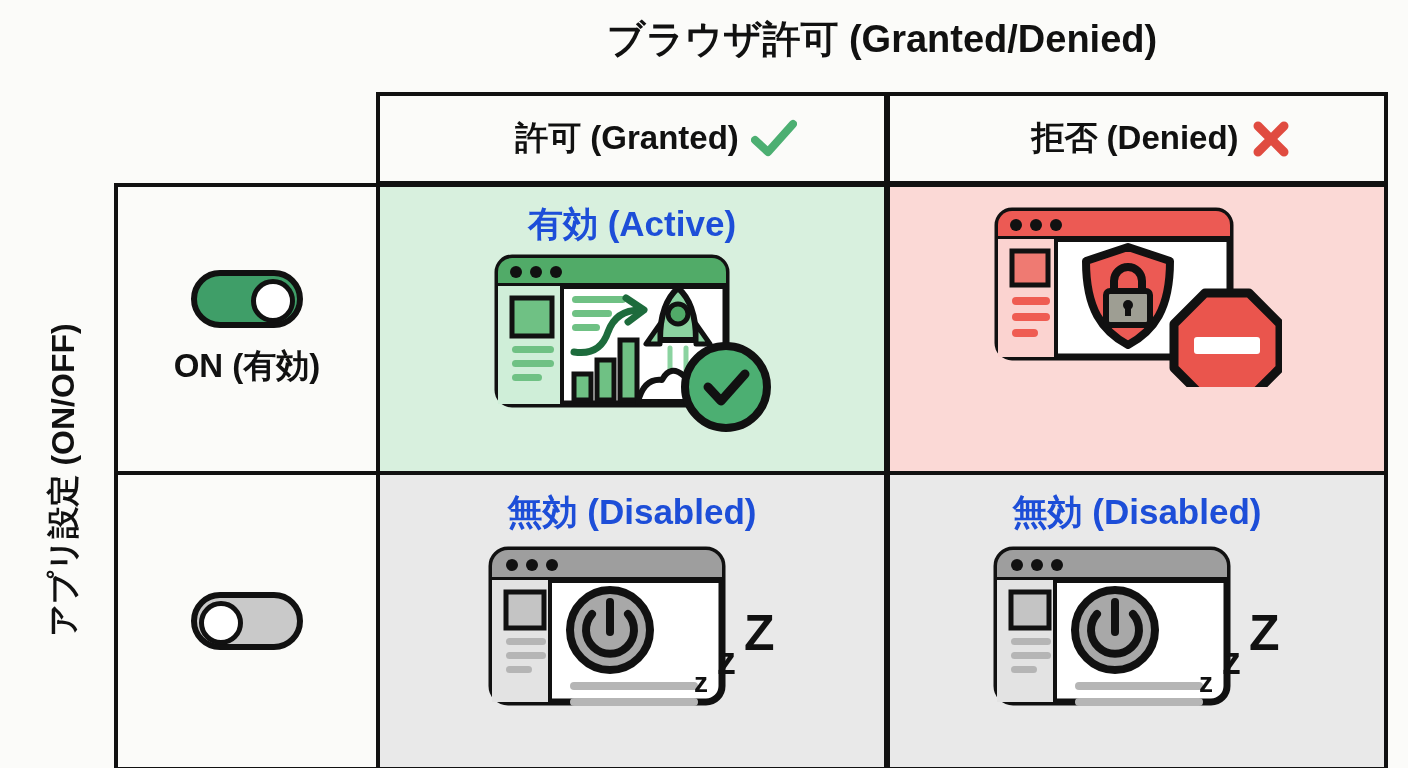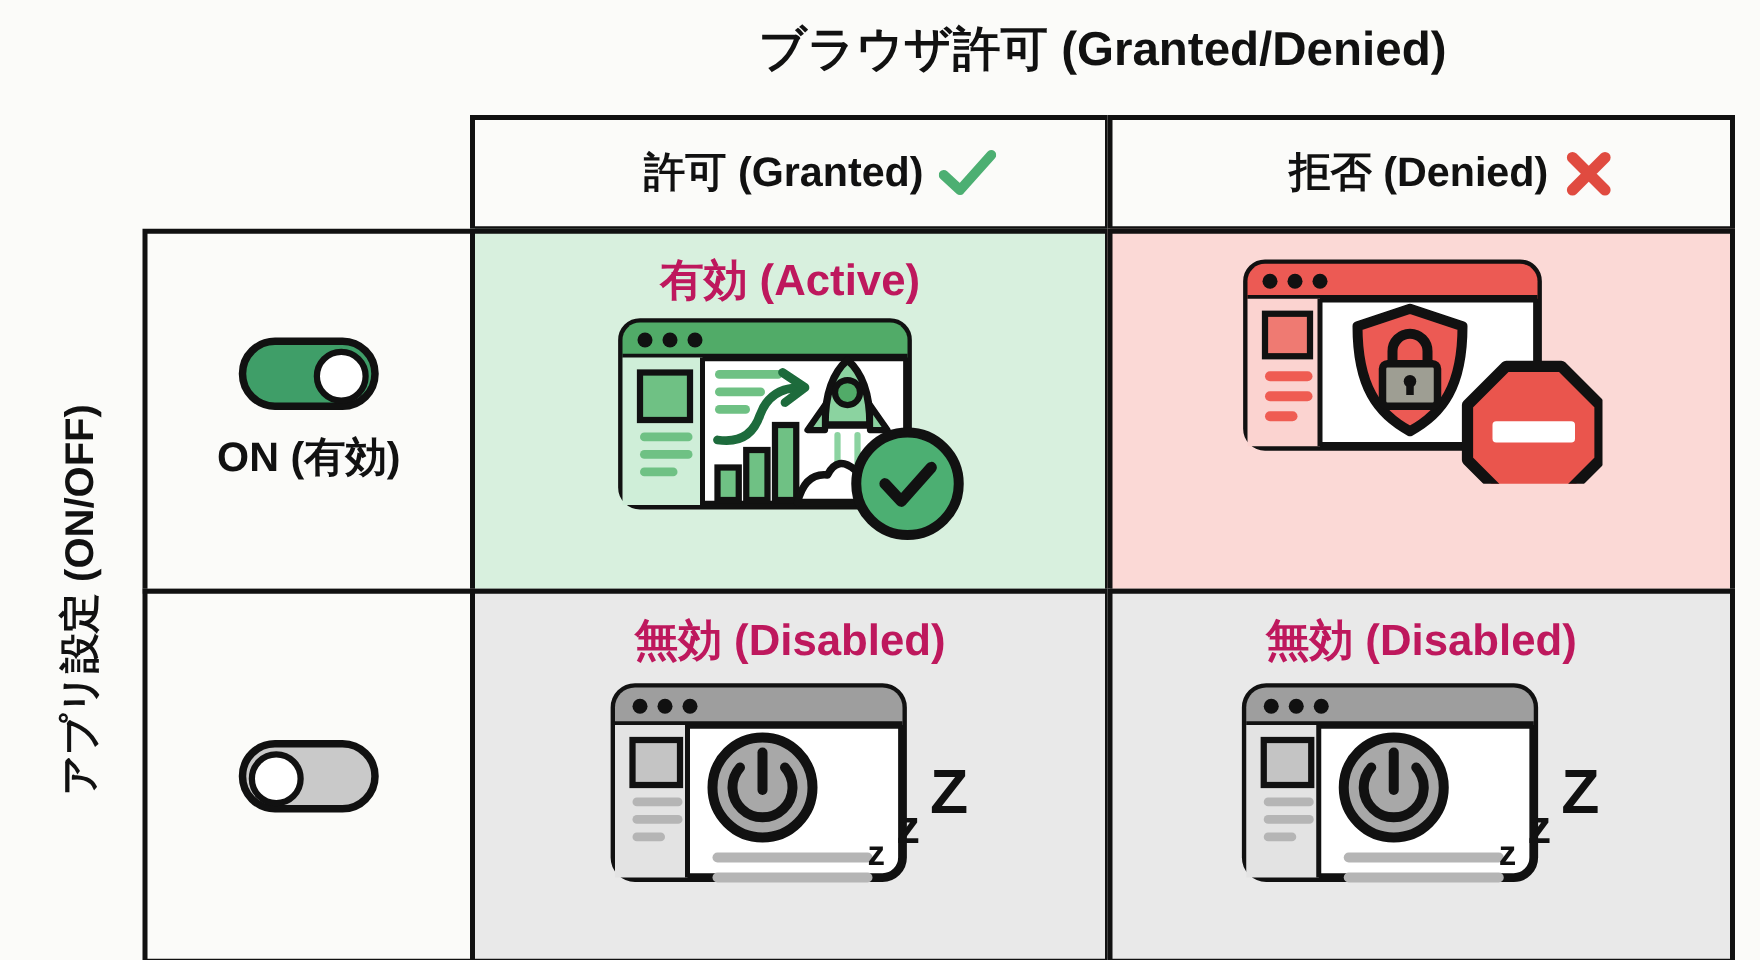--- a/index.html
+++ b/index.html
@@ -84,21 +84,21 @@
     border: 4px solid #111;
     display: flex; flex-direction: column;
     align-items: center;
     padding-top: 14px;
     overflow: hidden;
   }
   #cell-on-granted { left: 376px; top: 183px; width: 512px; height: 292px; background: #d8f0de; }
   #cell-on-denied  { left: 886px; top: 183px; width: 502px; height: 292px; background: #fbd9d6; }
   #cell-off-granted{ left: 376px; top: 471px; width: 512px; height: 300px; background: #e9e9e9; }
   #cell-off-denied { left: 886px; top: 471px; width: 502px; height: 300px; background: #e9e9e9; }
-  .cell .ctext { font-size: 35px; font-weight: bold; color: #be185d; white-space: nowrap; }
+  .cell .ctext { font-size: 35px; font-weight: bold; color: #1d4ed8; white-space: nowrap; }
   .cell .art { margin-top: 4px; }
 
   
   .art-active   { width: 280px; height: 182px; }
   .art-blocked  { width: 290px; height: 182px; }
   .art-sleep    { width: 300px; height: 180px; }
 </style>
 </head>
 <body>
 

